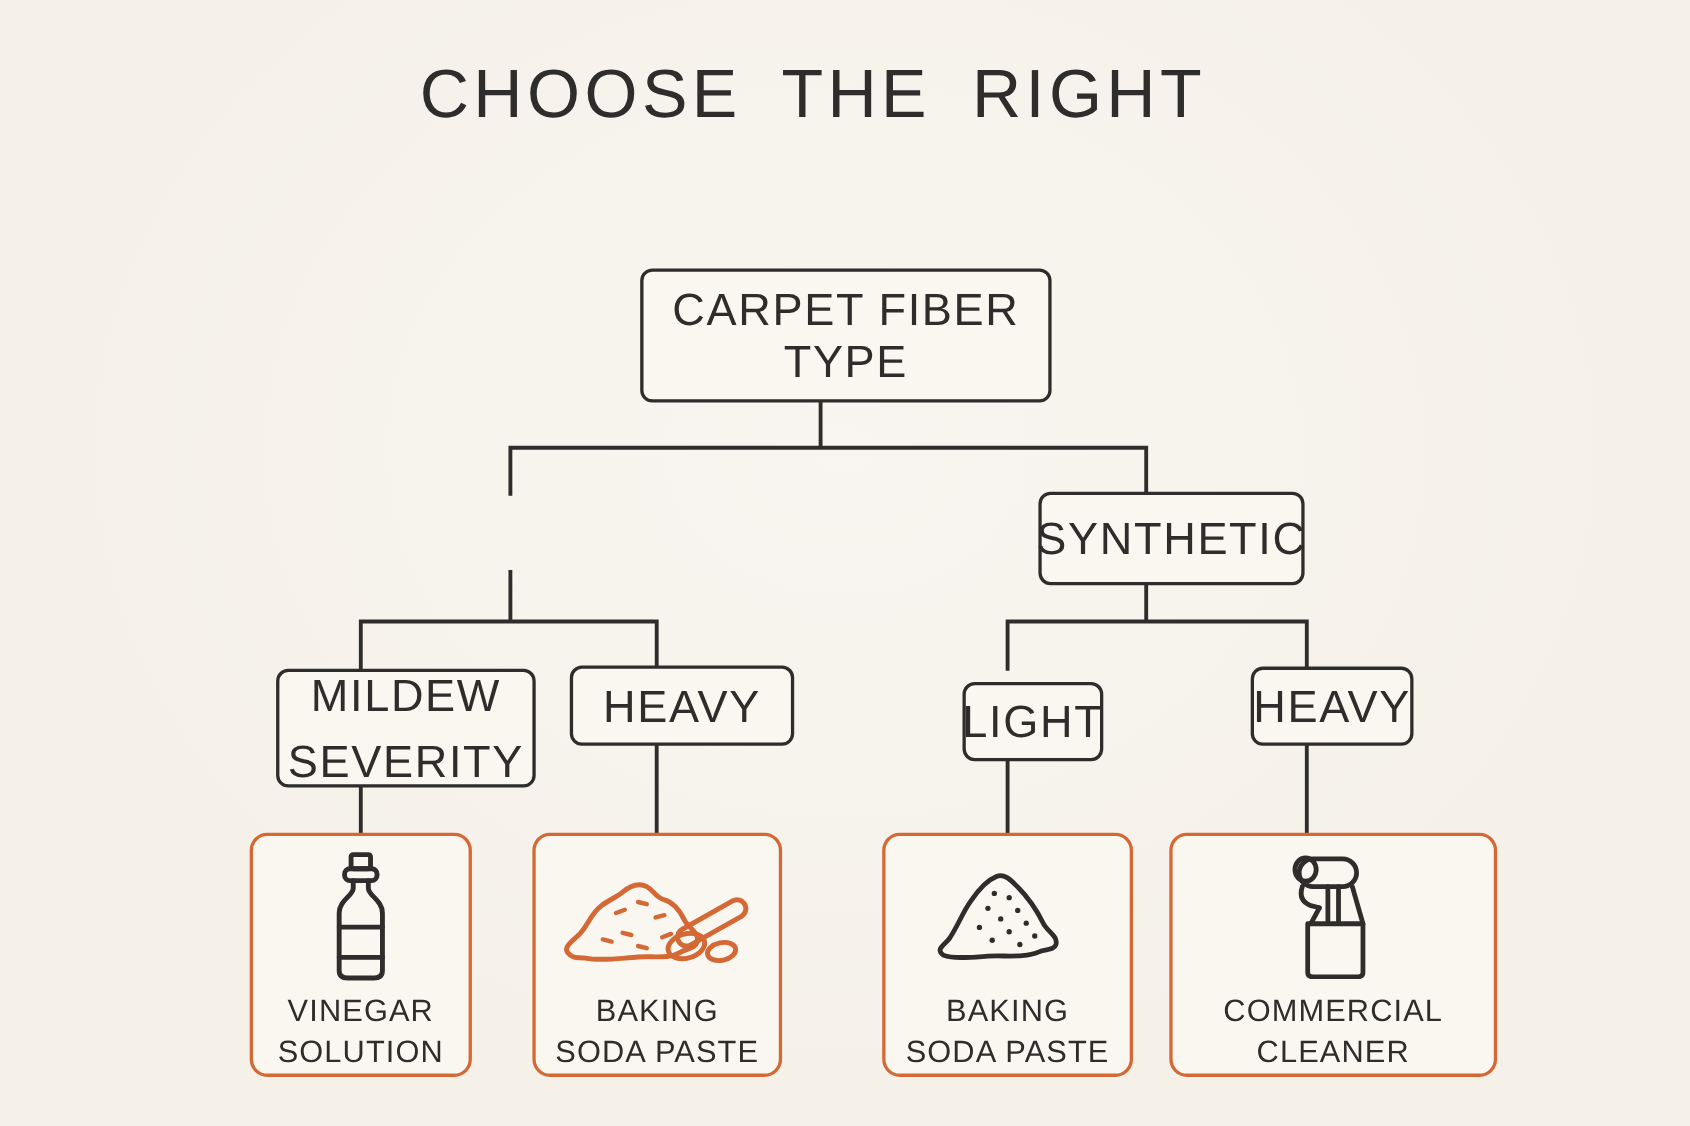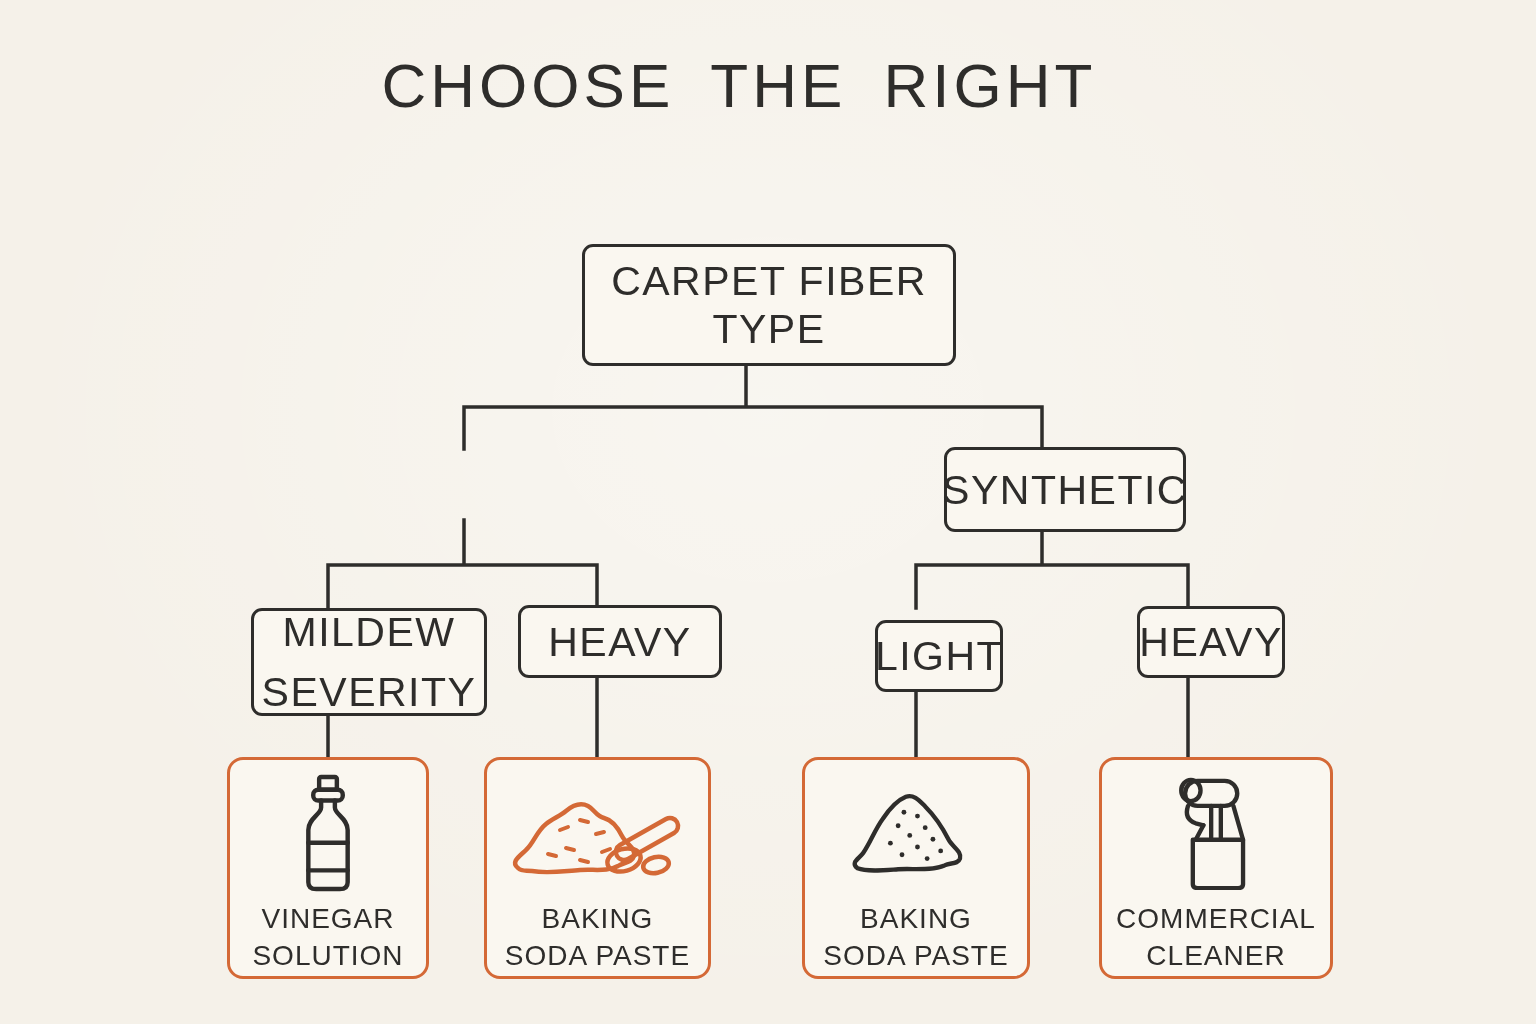--- a/index.html
+++ b/index.html
@@ -58,21 +58,21 @@
     position:absolute;top:757px;height:222px;
     background:var(--box-fill);
     border:3.5px solid var(--orange);
     border-radius:16px;
     display:flex;flex-direction:column;align-items:center;
     padding-top:13px;
   }
   .leaf.l1{left:227px;width:202px;}
   .leaf.l2{left:484px;width:227px;}
   .leaf.l3{left:802px;width:228px;}
-  .leaf.l4{left:1063px;width:234px;margin-left:36px;}
+  .leaf.l4{left:1063px;width:298px;}
   .leaf .icon-zone{
     height:120px;display:flex;align-items:center;justify-content:center;
   }
   .leaf .leaf-label{
     margin-top:7px;
     text-align:center;
     font-size:28px;
     letter-spacing:1px;
     line-height:37px;
     white-space:pre-line;

